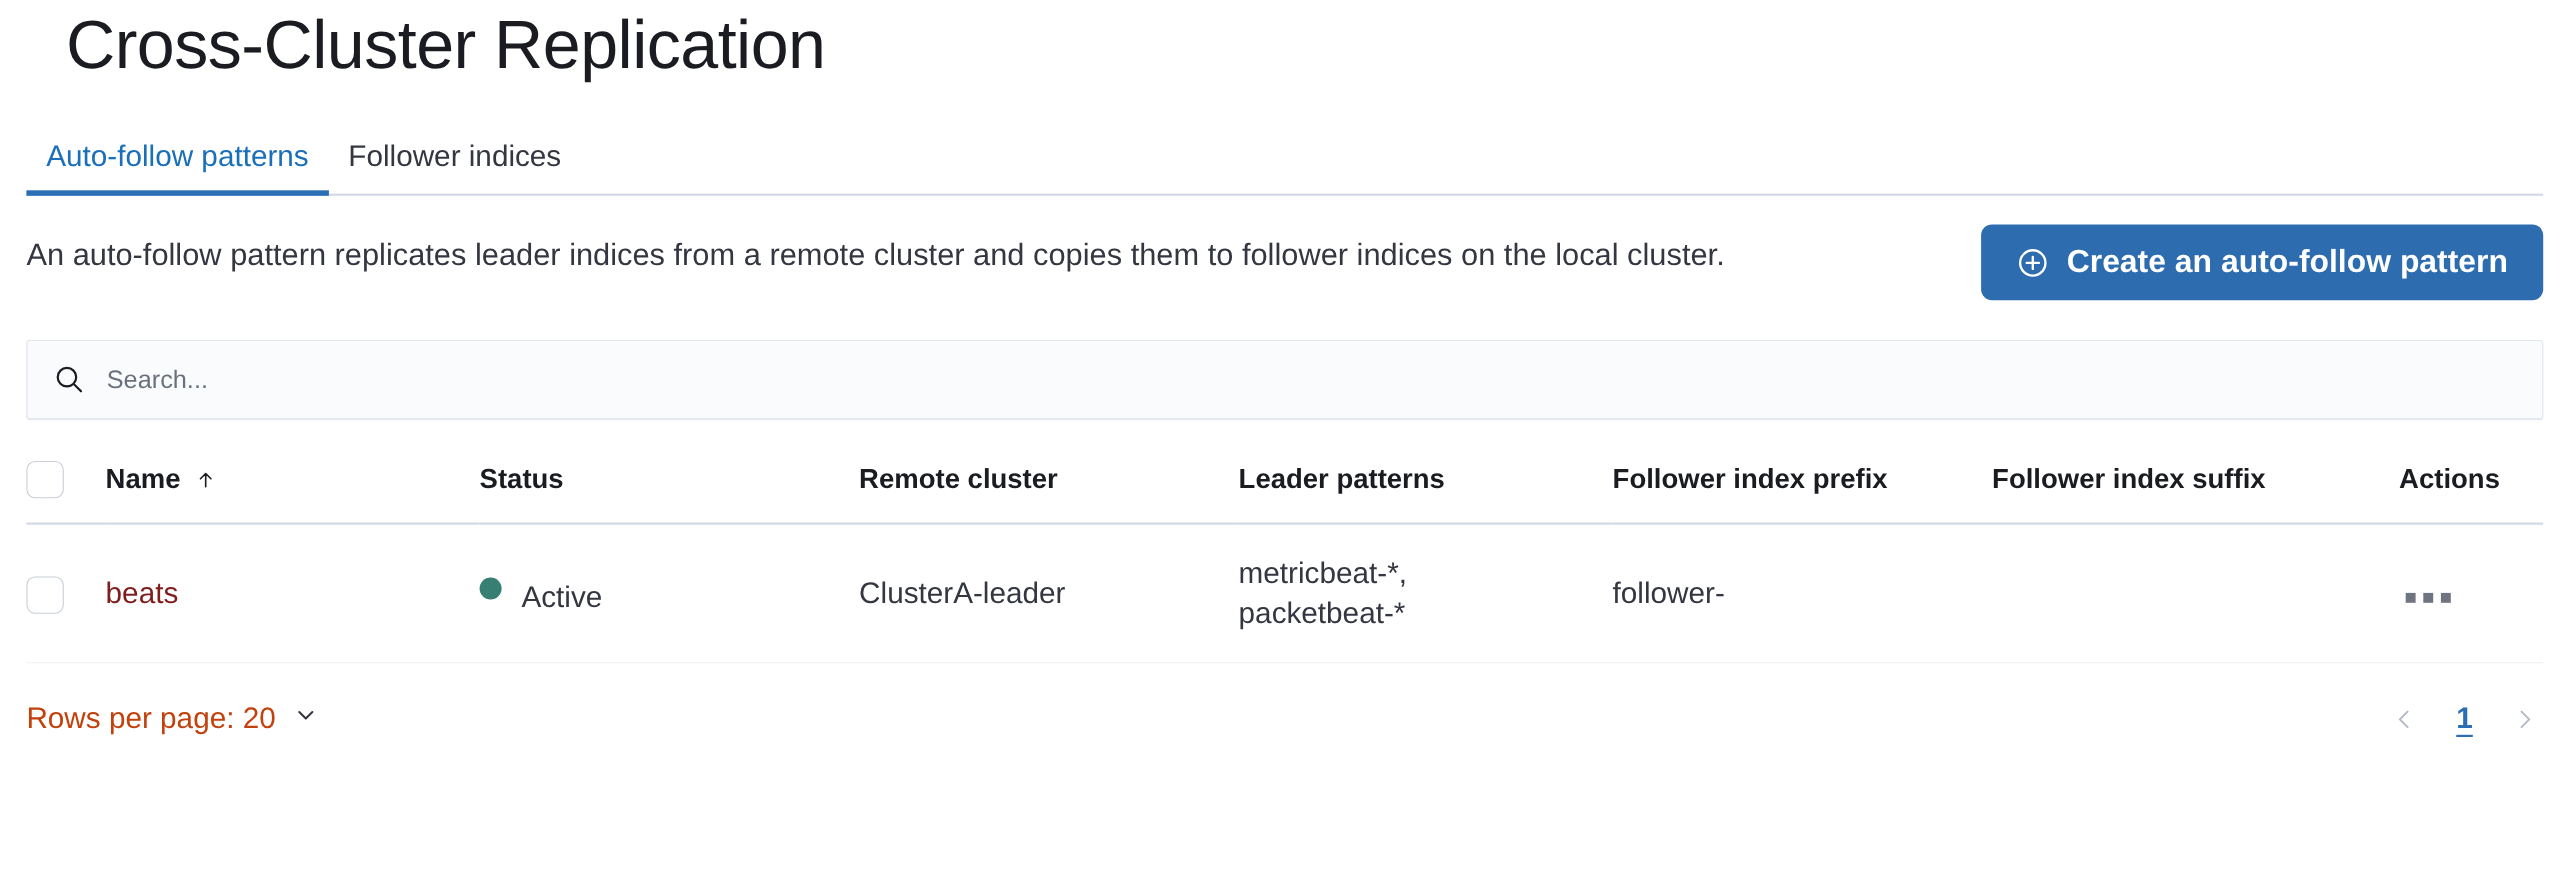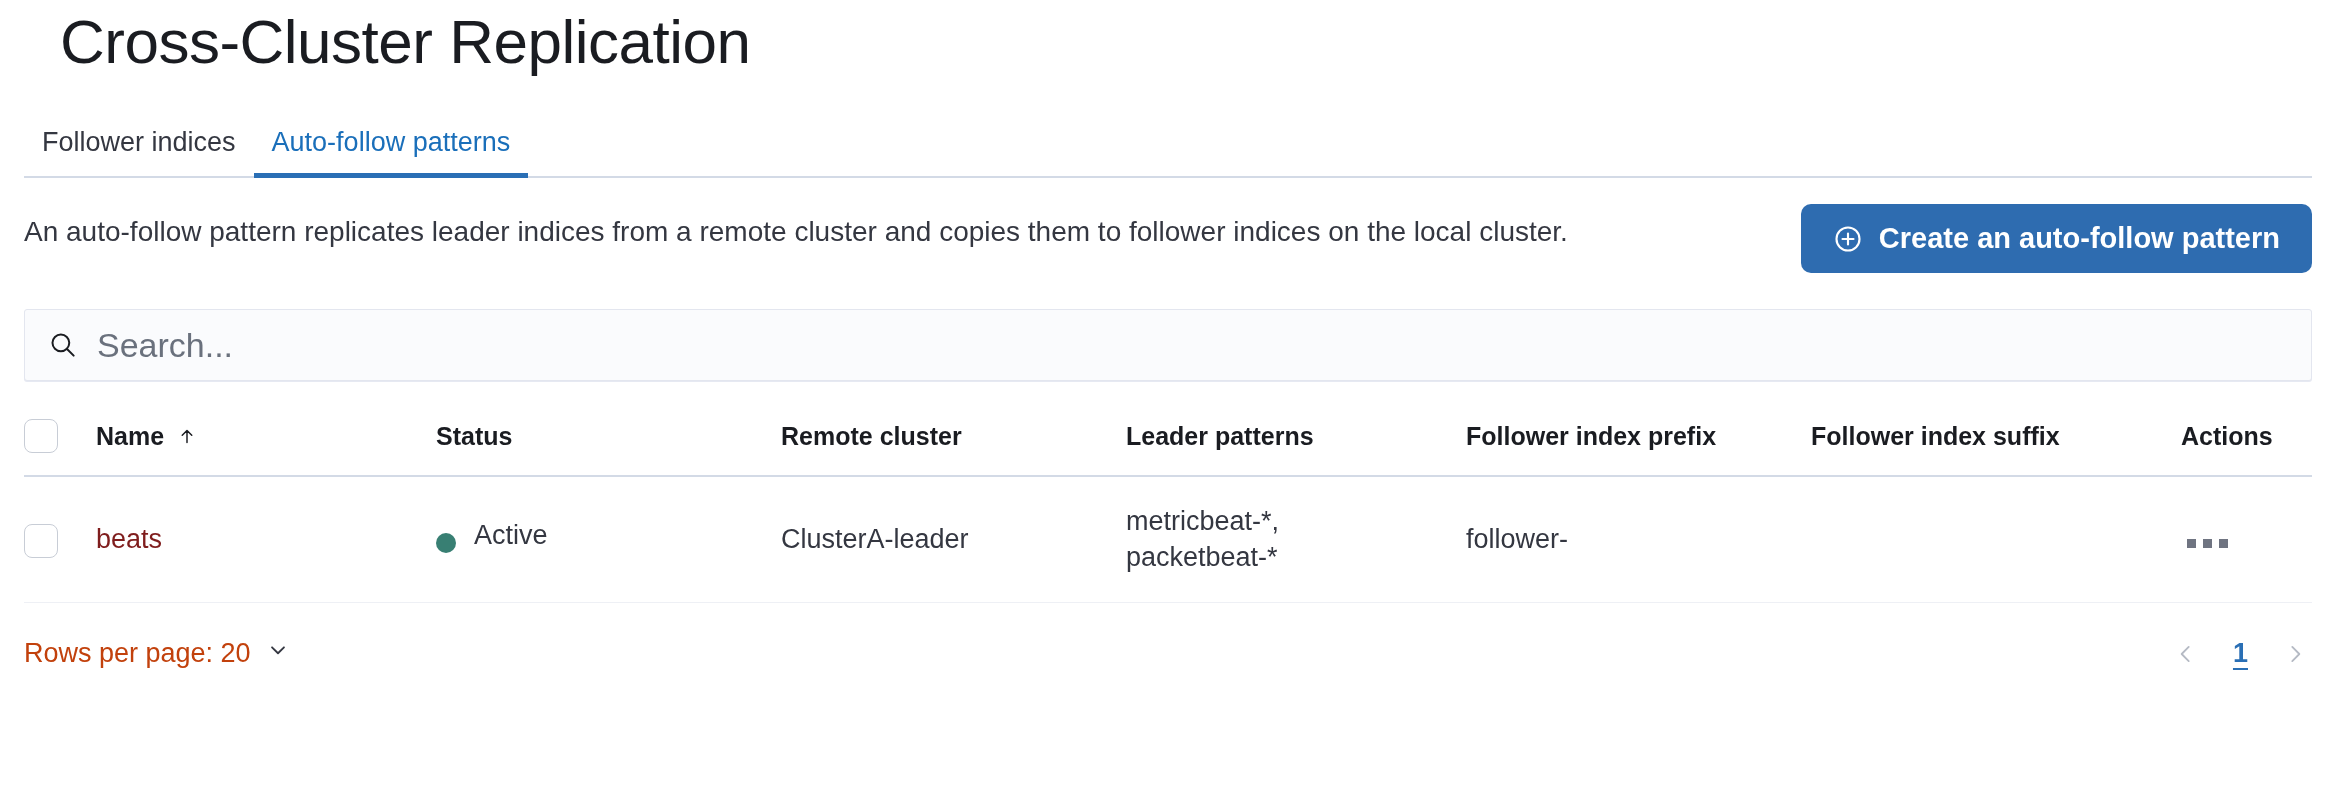--- a/index.html
+++ b/index.html
@@ -114,21 +114,21 @@
     padding: 0 22px;
     gap: 18px;
   }
   .search-icon { flex: 0 0 auto; display: flex; align-items: center; }
   .search-input {
     flex: 1 1 auto;
     border: none;
     outline: none;
     background: transparent;
     font-family: inherit;
-    font-size: 34px;
+    font-size: 23px;
     color: #343741;
     height: 100%;
   }
   .search-input::placeholder { color: #6a717d; opacity: 1; }
 
   
   table.ccr-table { width: 100%; border-collapse: collapse; margin-top: 26px; table-layout: fixed; }
   table.ccr-table th, table.ccr-table td { text-align: left; vertical-align: middle; }
   table.ccr-table thead th {
     font-size: 25px;
@@ -161,21 +161,21 @@
   .checkbox {
     width: 34px; height: 34px;
     border: 1px solid #c8cdd6;
     border-radius: 8px;
     background: #fff;
     display: inline-block;
     cursor: pointer;
     vertical-align: middle;
   }
   .name-link { color: #7f1d1d; text-decoration: none; cursor: pointer; }
-  .status-cell { display: inline-flex; align-items: flex-end; gap: 18px; }
+  .status-cell { display: inline-flex; align-items: flex-start; gap: 18px; }
   .status-dot { width: 20px; height: 20px; border-radius: 50%; background: #387f73; flex: 0 0 auto; }
   .leader-patterns { white-space: pre-line; }
   .actions-dots { display: inline-flex; gap: 7px; align-items: center; cursor: pointer; padding: 6px; }
   .actions-dots i { width: 9px; height: 9px; background: #6f7481; display: block; }
 
   
   .footer {
     display: flex;
     align-items: center;
     justify-content: space-between;
@@ -207,22 +207,22 @@
 </style>
 </head>
 <body>
 
 <div class="page">
 
   <h1 class="page-title">Cross-Cluster Replication</h1>
 
   <div class="tabs">
     <div class="tabs-rule"></div>
+    <button class="tab active">Auto-follow patterns</button>
     <button class="tab">Follower indices</button>
-    <button class="tab active">Auto-follow patterns</button>
   </div>
 
   <div class="desc-row">
     <p class="desc-text">An auto-follow pattern replicates leader indices from a remote cluster and copies them to follower indices on the local cluster.</p>
     <button class="cta-button" style="background: rgb(46, 108, 176);">
       <span class="plus-circle">
         <svg width="30" height="30" viewBox="0 0 24 24" fill="none" aria-hidden="true">
           <circle cx="12" cy="12" r="9.2" stroke="#ffffff" stroke-width="1.7"></circle>
           <path d="M12 7.6v8.8M7.6 12h8.8" stroke="#ffffff" stroke-width="1.7" stroke-linecap="round"></path>
         </svg>

